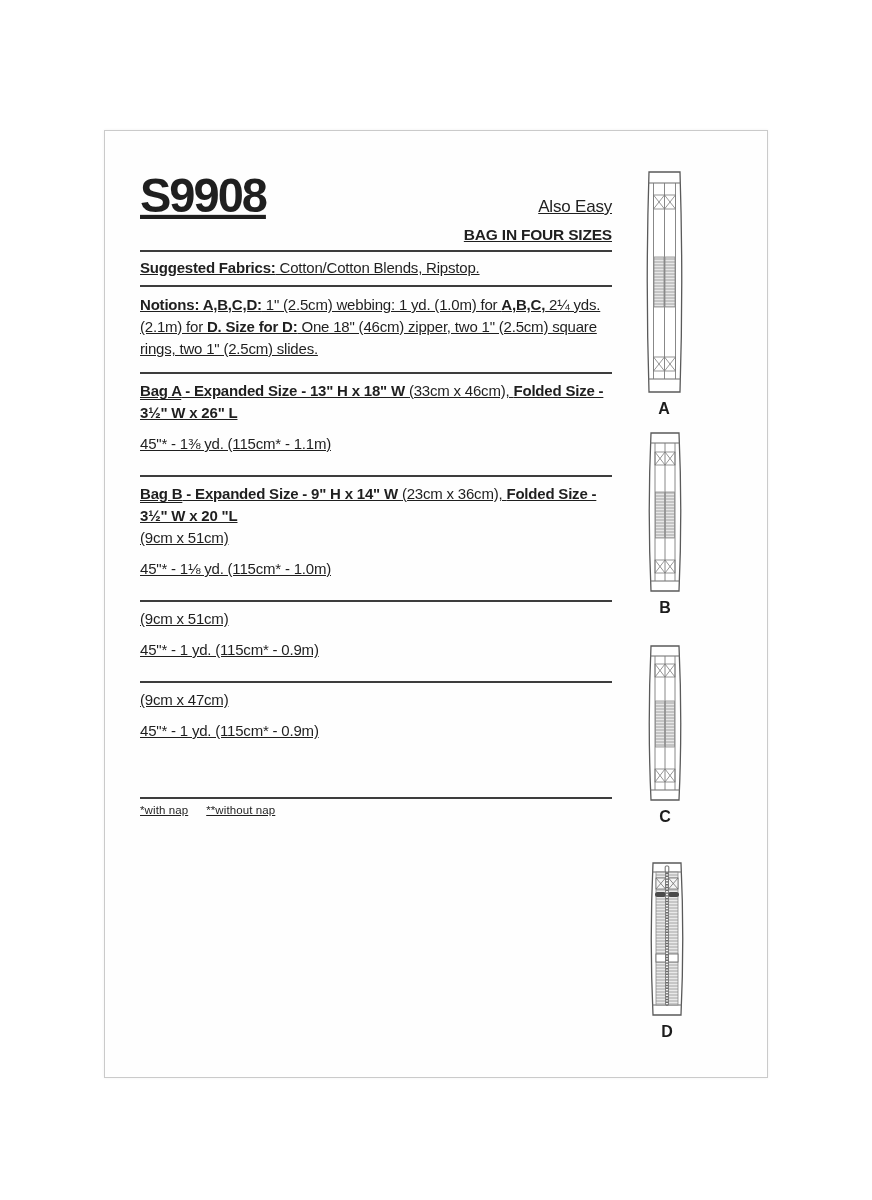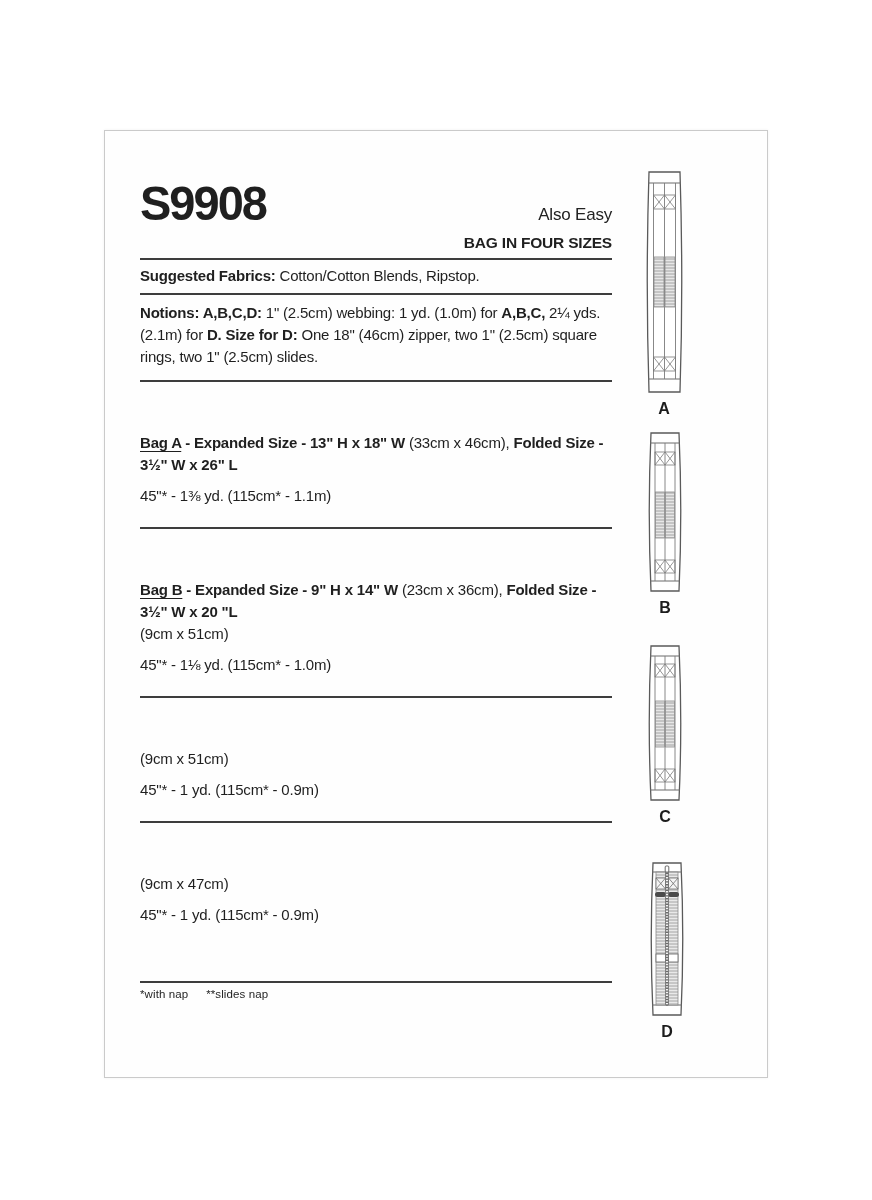--- a/index.html
+++ b/index.html
@@ -12,39 +12,39 @@
   }
   .stage { position: relative; width: 872px; height: 1200px; }
   .sheet {
     position: absolute; left: 104px; top: 130px;
     width: 664px; height: 948px;
     background: #fefefe;
     border: 1px solid #cacaca;
     box-shadow: 0 0 3px rgba(0,0,0,0.06);
   }
   .text-col {
-    position: absolute; left: 35px; top: 12px; width: 472px;
+    position: absolute; left: 35px; top: 4px; width: 472px; text-decoration: underline;
   }
   .header-row {
     display: flex; justify-content: space-between; align-items: flex-end;
     margin-top: 34px; height: 50px;
   }
   .code {
     font-size: 47px; font-weight: bold; letter-spacing: -2px;
     line-height: 1; transform: scaleY(1.04); transform-origin: left bottom;
   }
   .difficulty { font-size: 17px; letter-spacing: -0.2px; padding-bottom: 2px; color: #222; }
   .doc-title {
     font-size: 15.5px; font-weight: bold; letter-spacing: -0.2px;
     margin-top: 7px; padding-bottom: 6px; text-align: right;
   }
   .rule { border: none; border-top: 2px solid #3d3d3d; margin: 0; width: 100%; }
   .fabrics { font-size: 15px; padding: 7px 0 9px 0; letter-spacing: -0.2px; }
   .notions { font-size: 15px; line-height: 22px; padding: 7px 0 12px 0; letter-spacing: -0.2px; }
-  .bag-section { padding-top: 6px; margin-top: 44px; }
+  .bag-section { padding-top: 6px; }
   .bag-heading { font-size: 15px; line-height: 22px; letter-spacing: -0.2px; }
   .bag-metric { font-size: 15px; line-height: 22px; letter-spacing: -0.2px; }
   .bag-yardage { font-size: 15px; margin-top: 11px; letter-spacing: -0.2px; }
   .bag-section .rule { margin-top: 23px; }
   .seg-b { font-weight: bold; }
   .seg-u { text-decoration: underline; text-underline-offset: 3px; }
   .footer-rule { margin-top: 58px; }
   .footnotes { font-size: 11.5px; margin-top: 5px; letter-spacing: 0.1px; }
   .footnotes .fn2 { margin-left: 18px; }
   .figure { position: absolute; text-align: center; }
@@ -96,21 +96,21 @@
         <hr class="rule">
       </div>
 
       <div class="bag-section">
         <div class="bag-metric">(9cm x 47cm)</div>
         <div class="bag-yardage">45"* - 1 yd. (115cm* - 0.9m)</div>
       </div>
 
       <hr class="rule footer-rule">
       <div class="footnotes">
-        <span class="fn1">*with nap</span><span class="fn2">**slides nap</span>
+        <span class="fn1">*with nap</span><span class="fn2">**without nap</span>
       </div>
     </div>
 
     <div class="figure fig-a">
       <svg width="41" height="222" viewBox="0 0 41 222">
         <defs>
           <pattern id="hatchA" width="4" height="3" patternUnits="userSpaceOnUse">
             <rect width="4" height="3" fill="#e7e7e7"></rect>
             <line x1="0" y1="1" x2="4" y2="1" stroke="#8f8f8f" stroke-width="0.8"></line>
           </pattern>

